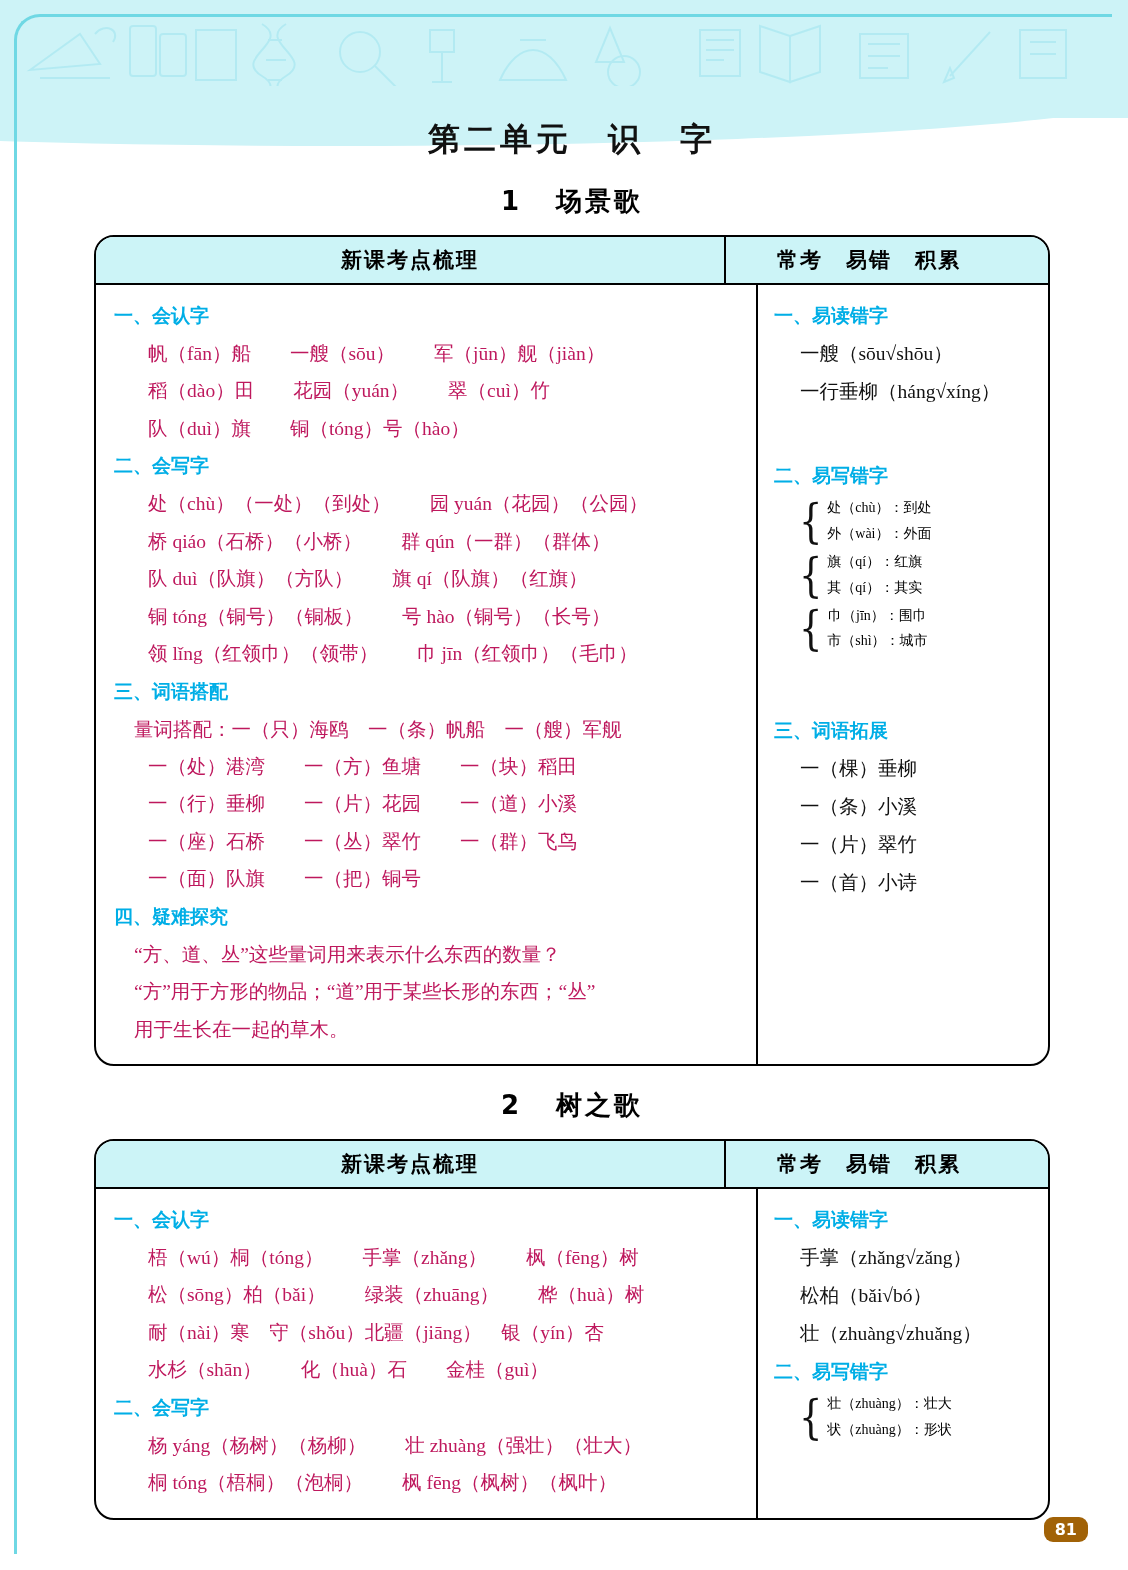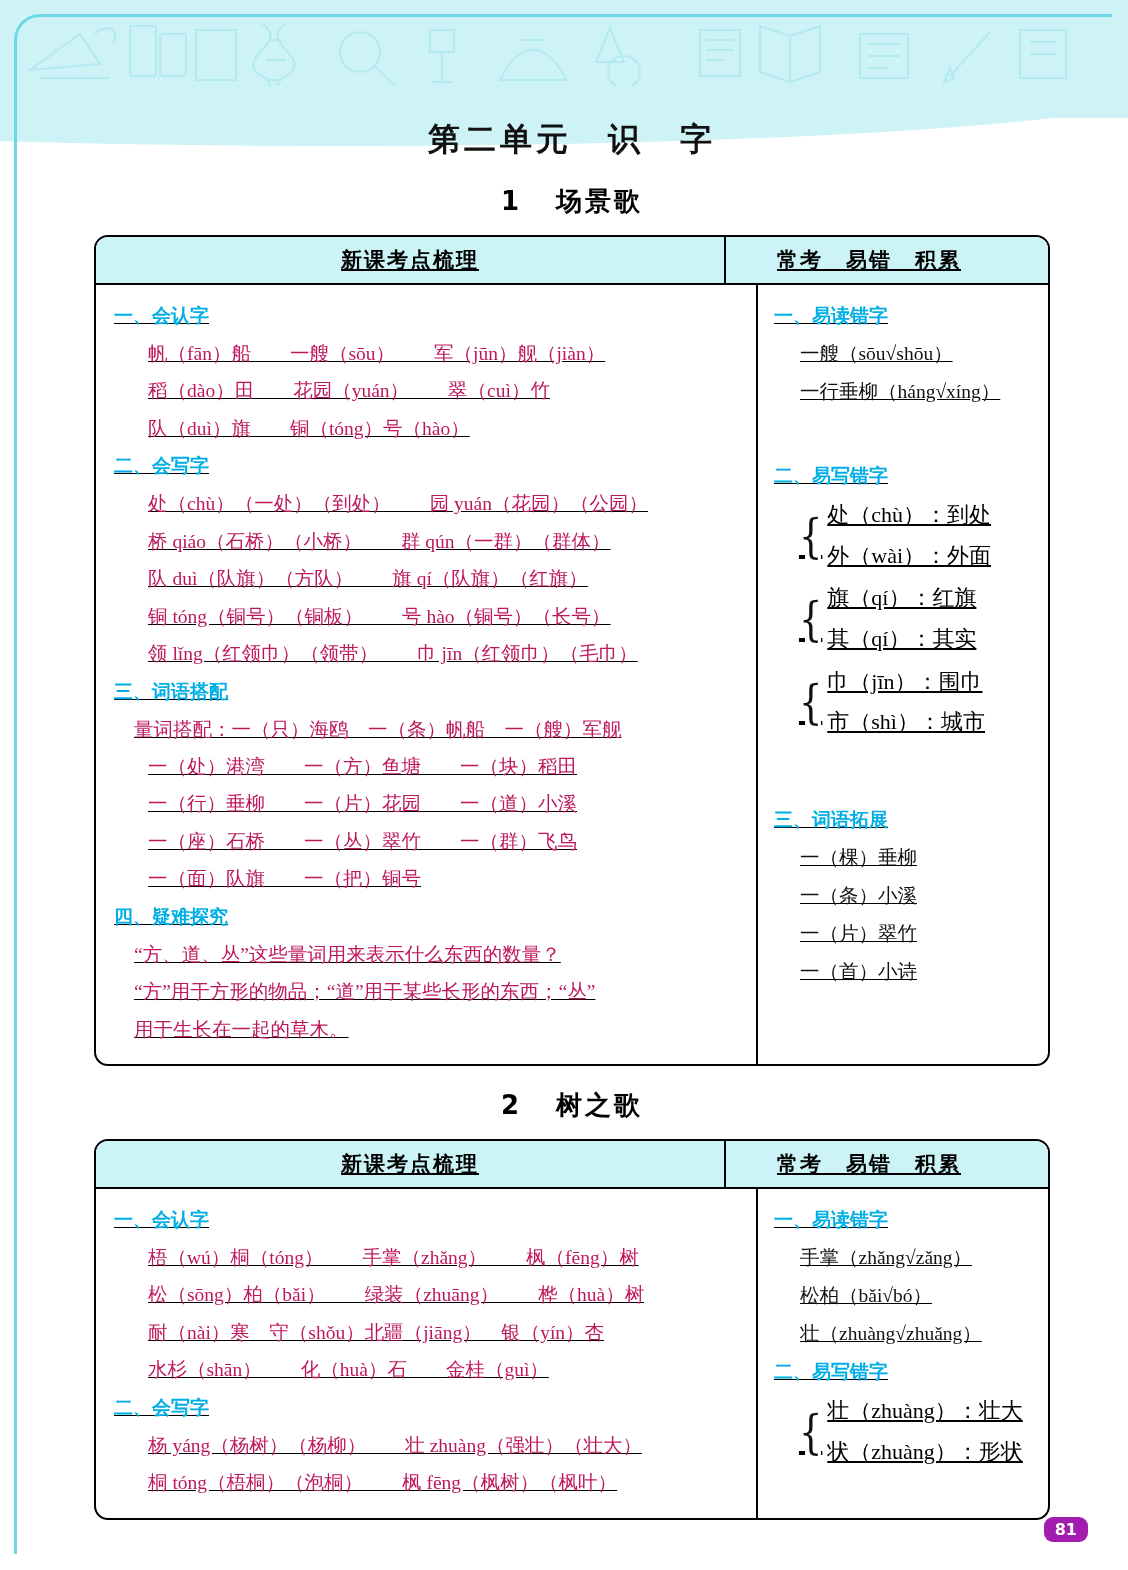--- a/index.html
+++ b/index.html
@@ -51,24 +51,23 @@
     letter-spacing:3px;
     font-family:"DejaVu Sans","Liberation Sans",sans-serif;
   }
   .lesson-title .num{margin-right:34px;}
 
   
   .tbl{
     margin:12px auto;
     width:952px;
     border:2.5px solid #000;
-    border-radius:14px;
+    border-radius:20px;
     overflow:hidden;
     background:#fff;
-    text-decoration:underline;
   }
   .tbl-head{
     display:flex;
     border-bottom:2.5px solid #000;
     background:#ccf4f7;
   }
   .tbl-head .cell{
     font-weight:bold;font-size:21px;text-align:center;padding:9px 0;
     font-family:"DejaVu Sans","Liberation Sans",sans-serif;
     letter-spacing:2px;
@@ -97,24 +96,24 @@
   }
   
   .brace-group{
     display:flex;align-items:center;padding-left:22px;margin:2px 0;
   }
   .brace{
     font-size:46px;line-height:1;color:#111;
     margin-right:2px;font-family:"DejaVu Serif",serif;
     transform:scaleX(.8);
   }
-  .brace-items div{font-size:22px;line-height:1.85;white-space:pre;}
+  .brace-items div{font-size:14px;line-height:1.85;white-space:pre;text-align:center;}
   .pagenum{
     position:absolute;right:40px;bottom:28px;
-    background:#a21caf;color:#fff;font-weight:bold;
+    background:#a16207;color:#fff;font-weight:bold;
     font-size:16px;border-radius:9px;padding:3px 11px;
     font-family:"DejaVu Sans","Liberation Sans",sans-serif;
   }
 </style>
 </head>
 <body>
 
 <div class="banner">
   <svg class="banner-pattern" viewBox="0 0 1128 118" xmlns="http://www.w3.org/2000/svg">
     <g fill="none" stroke="#9fe4ef" stroke-width="2">

